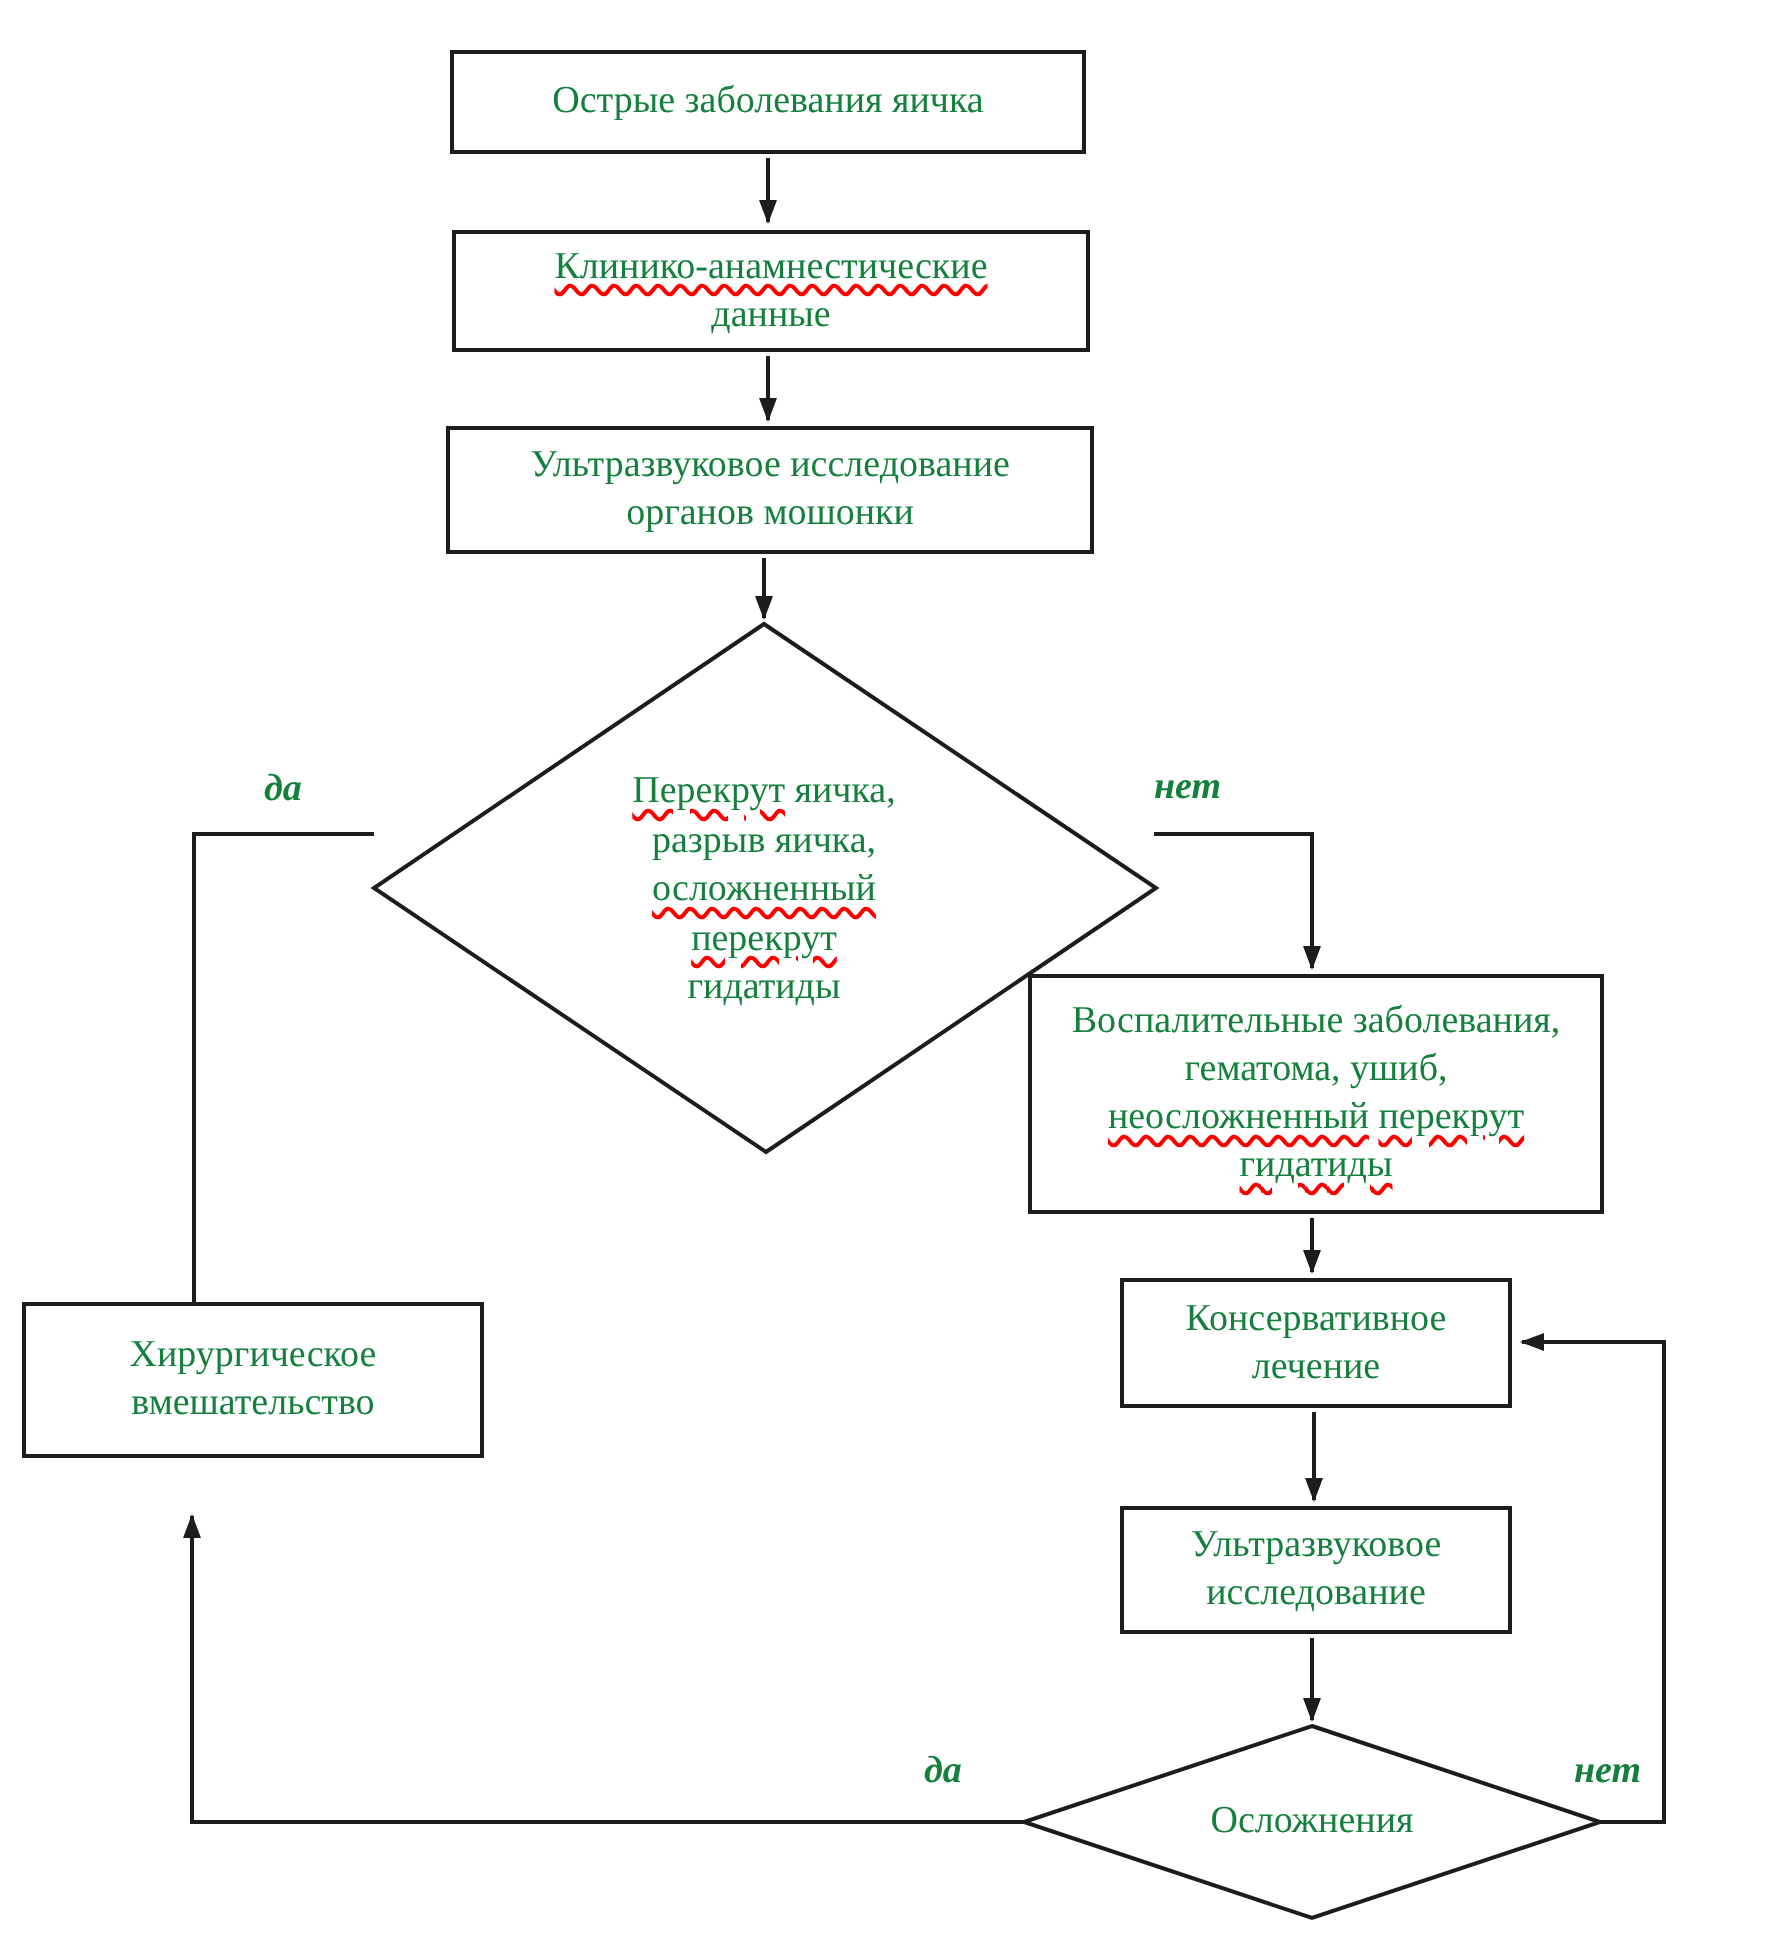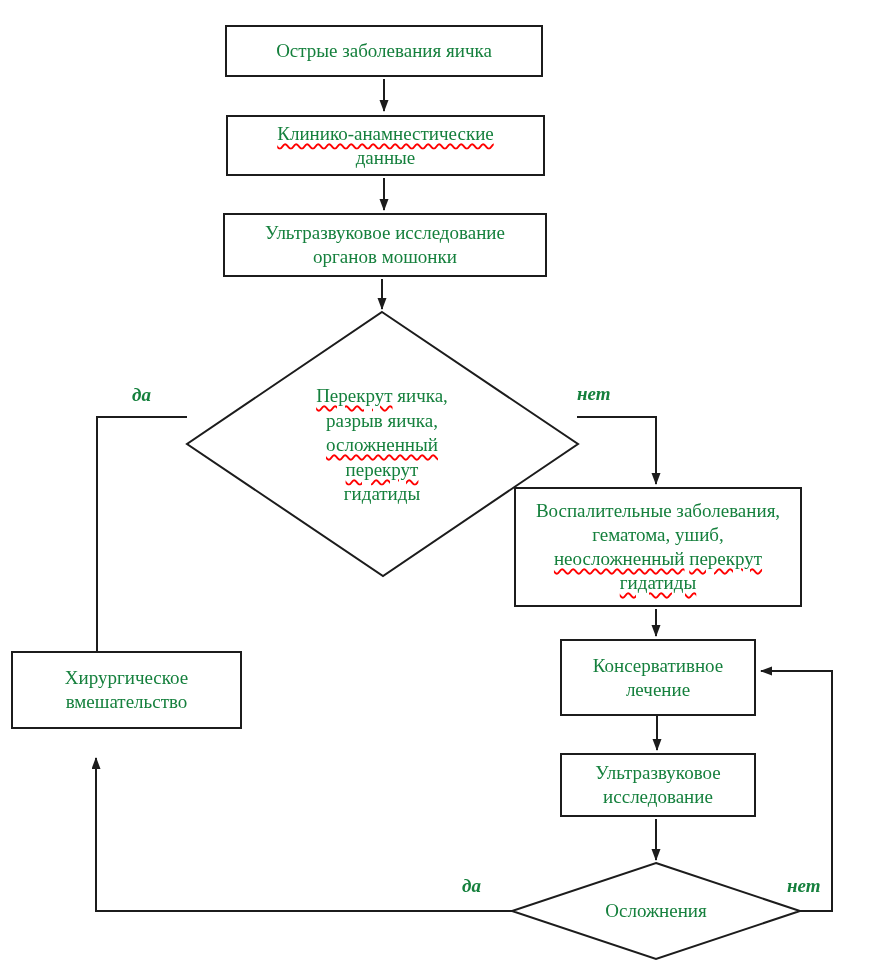--- a/index.html
+++ b/index.html
@@ -71,21 +71,21 @@
     <div class="tline"><span>органов мошонки</span></div>
   </div>
 
   <div class="box" style="left:514px;top:487px;width:288px;height:120px;">
     <div class="tline"><span>Воспалительные заболевания,</span></div>
     <div class="tline"><span>гематома, ушиб,</span></div>
     <div class="tline"><span class="wavy">неосложненный</span><span> </span><span class="wavy">перекрут</span></div>
     <div class="tline"><span class="wavy">гидатиды</span></div>
   </div>
 
-  <div class="box" style="left:560px;top:639px;width:196px;height:77px;align-items:center;">
+  <div class="box" style="left:560px;top:639px;width:196px;height:65px;align-items:center;">
     <div class="tline"><span>Консервативное</span></div>
     <div class="tline"><span>лечение</span></div>
   </div>
 
   <div class="box" style="left:560px;top:753px;width:196px;height:64px;">
     <div class="tline"><span>Ультразвуковое</span></div>
     <div class="tline"><span>исследование</span></div>
   </div>
 
   <div class="box" style="left:11px;top:651px;width:231px;height:78px;">

